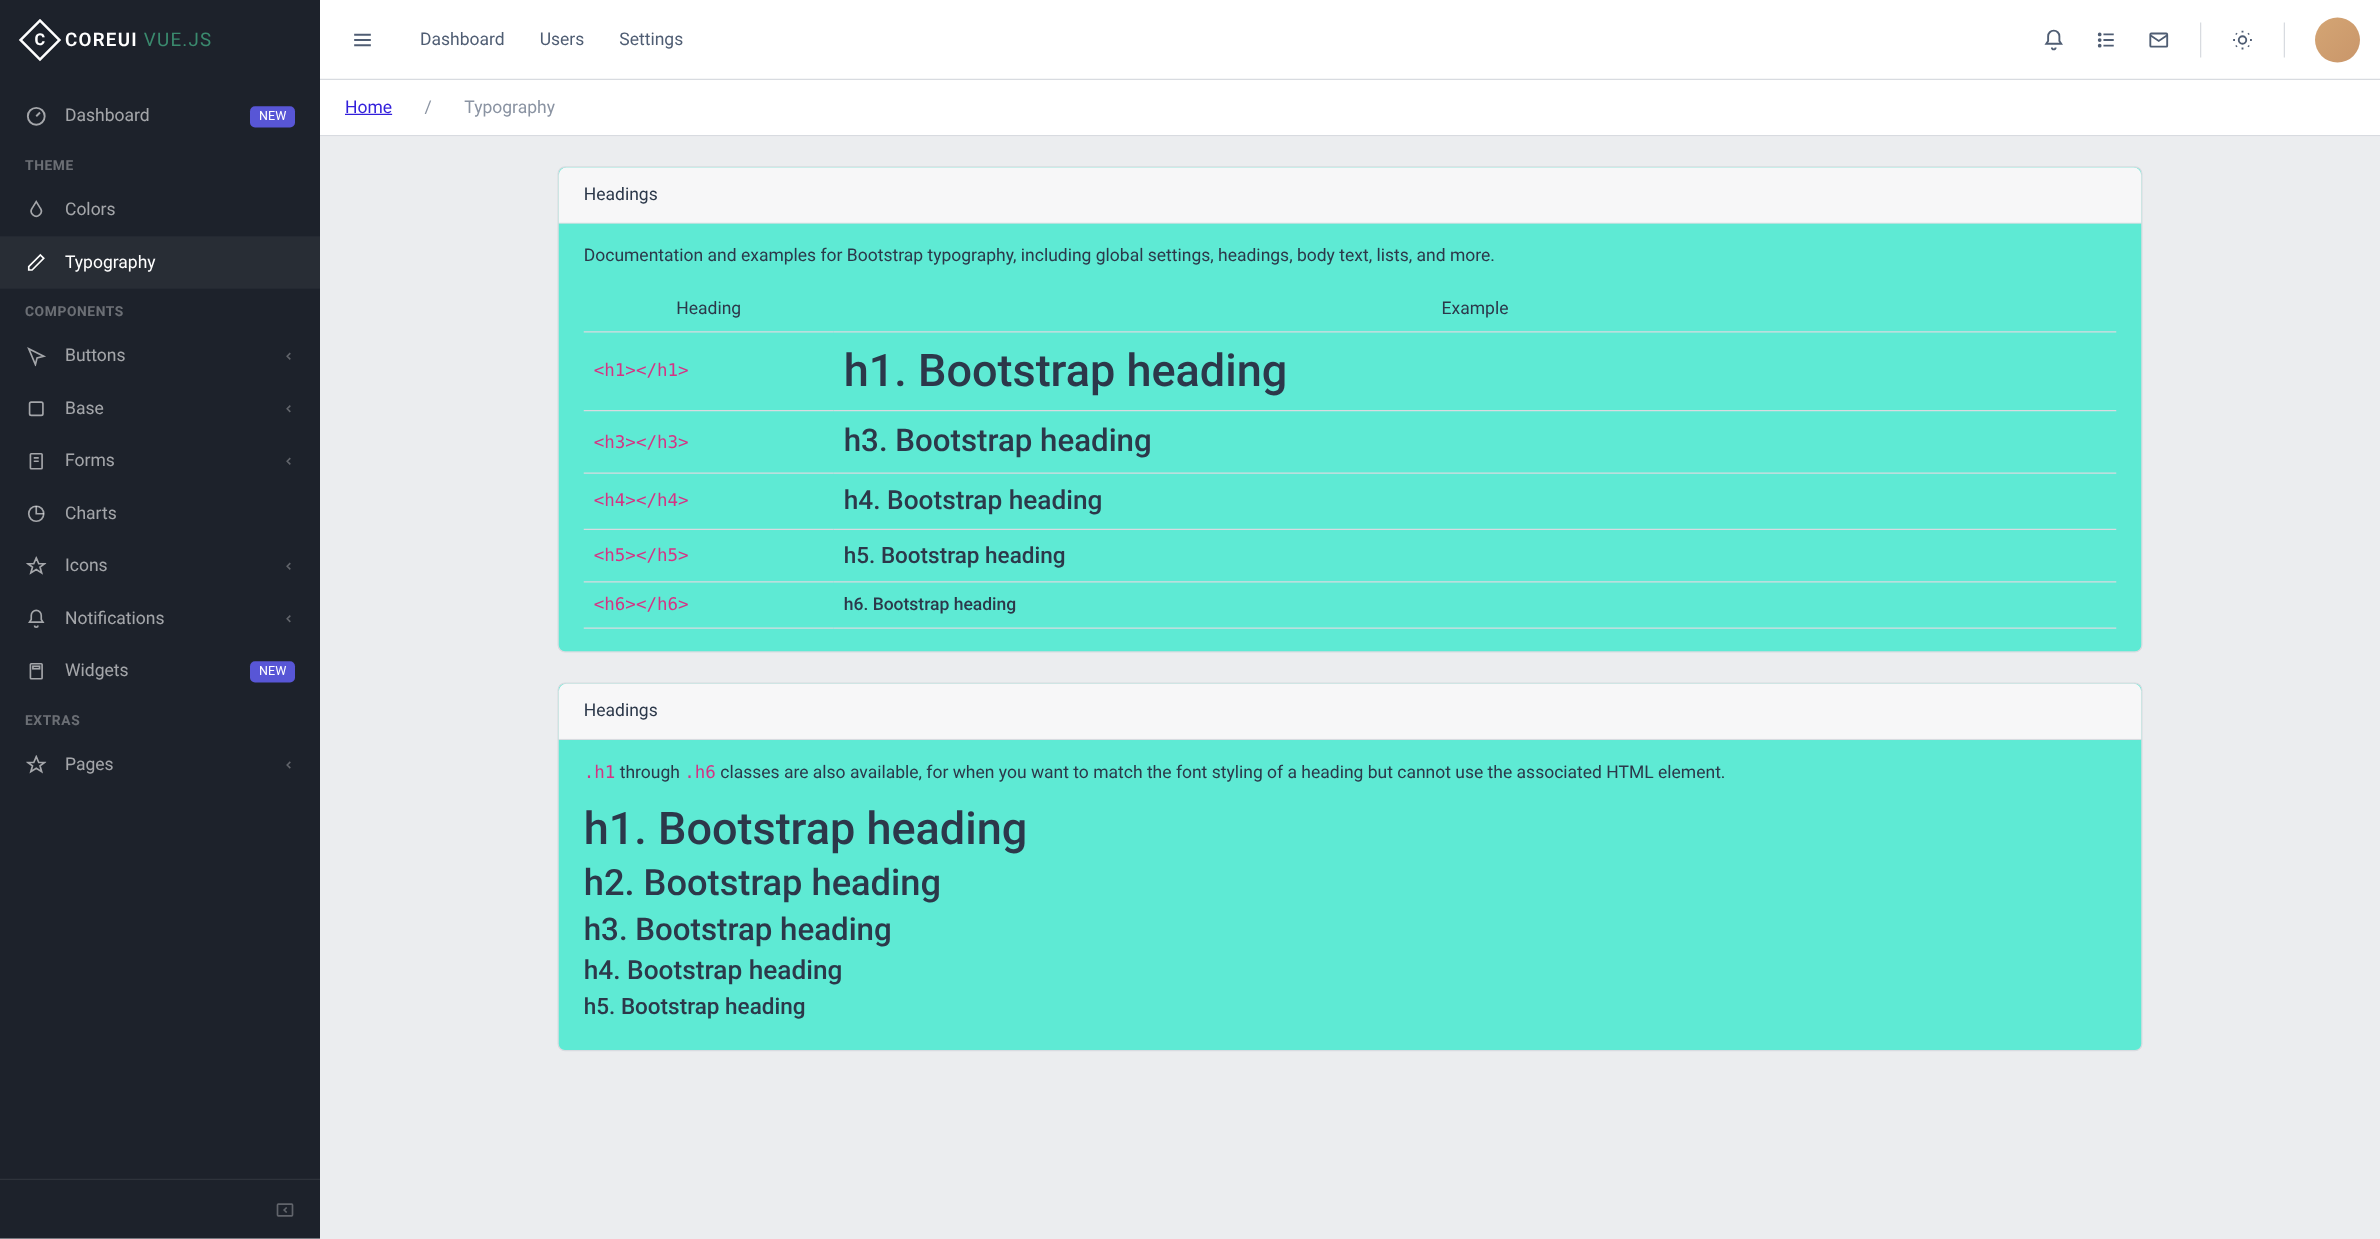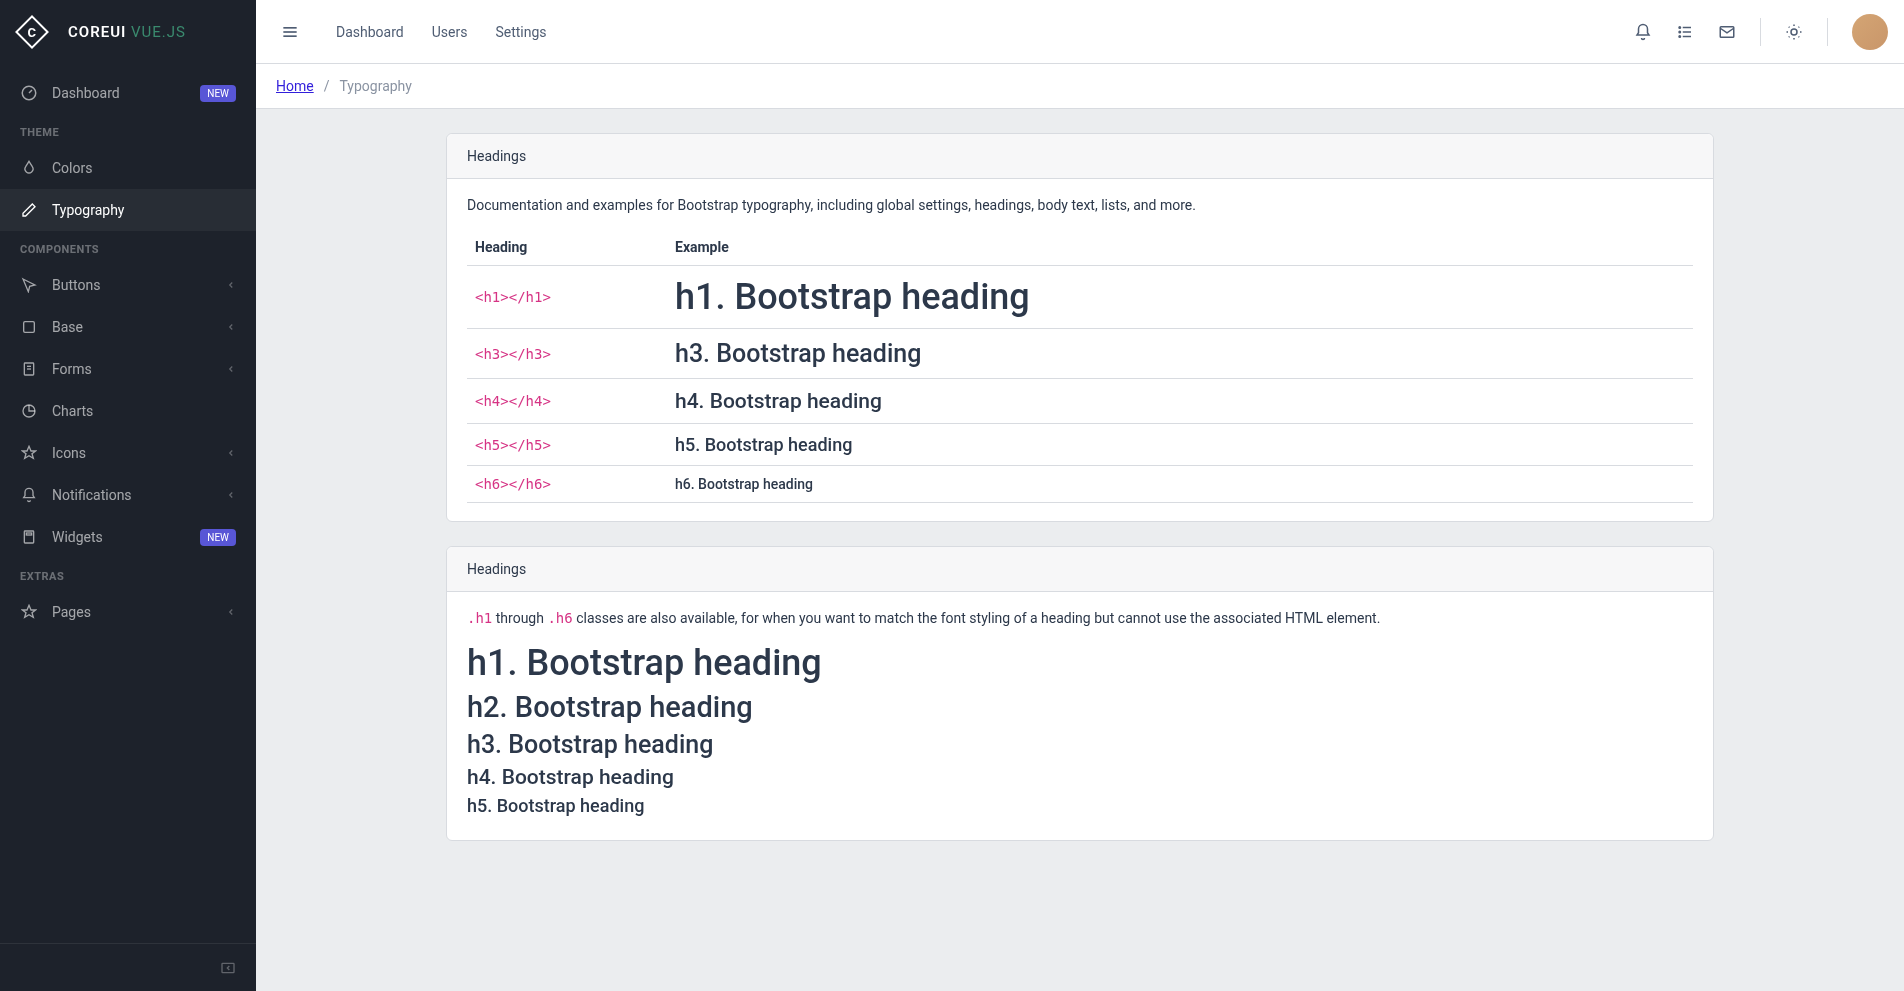--- a/index.html
+++ b/index.html
@@ -1,21 +1,21 @@
 <!DOCTYPE html>
 <html><head>
 <meta charset="utf-8">
 <style>
 * { box-sizing: border-box; margin: 0; padding: 0; }
 body { font-family: -apple-system, BlinkMacSystemFont, "Segoe UI", Roboto, "Helvetica Neue", Arial, sans-serif; font-size: 14px; color: #2c384a; background: #ebedef; }
 .app { display: flex; min-height: 100vh; }
 
 
 .sidebar { width: 256px; background: #1d222b; color: rgba(255,255,255,0.6); display: flex; flex-direction: column; flex-shrink: 0; }
-.sidebar-brand { height: 64px; display: flex; align-items: center; padding: 0 20px; gap: 24px; }
+.sidebar-brand { height: 64px; display: flex; align-items: center; padding: 0 20px; gap: 8px; }
 .brand-logo { width: 24px; height: 24px; border: 2px solid #fff; transform: rotate(45deg); display: flex; align-items: center; justify-content: center; }
 .brand-logo::after { content: 'C'; transform: rotate(-45deg); color: #fff; font-weight: bold; font-size: 13px; }
 .brand-text { color: #fff; font-weight: 600; letter-spacing: 1px; font-size: 15px; }
 .brand-suffix { color: #3a8a6e; font-weight: 400; }
 .sidebar-nav { flex: 1; padding: 8px 0; overflow-y: auto; }
 .nav-title { padding: 12px 20px 8px; font-size: 11px; font-weight: 700; color: rgba(255,255,255,0.35); letter-spacing: 0.5px; }
 .nav-item { display: flex; align-items: center; padding: 12px 20px; color: rgba(255,255,255,0.6); cursor: pointer; position: relative; gap: 14px; }
 .nav-item.active { background: rgba(255,255,255,0.05); color: #fff; }
 .nav-icon { width: 18px; height: 18px; flex-shrink: 0; display: flex; align-items: center; justify-content: center; }
 .nav-label { flex: 1; font-size: 14px; }
@@ -29,34 +29,34 @@
 .header { background: #fff; }
 .header-top { height: 64px; display: flex; align-items: center; padding: 0 16px; border-bottom: 1px solid #d8dbe0; }
 .header-toggler { padding: 8px; cursor: pointer; color: #4f5d73; }
 .header-nav { display: flex; gap: 4px; margin-left: 16px; }
 .header-nav a { color: #4f5d73; padding: 8px 12px; text-decoration: none; font-size: 14px; }
 .header-right { margin-left: auto; display: flex; align-items: center; gap: 4px; }
 .header-icon { padding: 8px 10px; color: #4f5d73; cursor: pointer; }
 .header-divider-v { width: 1px; height: 28px; background: #d8dbe0; margin: 0 10px; }
 .avatar { width: 36px; height: 36px; border-radius: 50%; background: linear-gradient(135deg, #d4a574 0%, #c9966a 100%); margin-left: 10px; cursor: pointer; }
 .header-sub { padding: 14px 20px; border-bottom: 1px solid #d8dbe0; }
-.breadcrumb { display: flex; gap: 10px; font-size: 14px; }
+.breadcrumb { display: flex; gap: 26px; font-size: 14px; }
 .breadcrumb a { color: #321fdb; text-decoration: underline; }
 .breadcrumb .sep { color: #8a93a2; }
 .breadcrumb .current { color: #8a93a2; }
 
 
 .content { padding: 24px 190px; }
-.card { background: #ffffff; border: 1px solid #d8dbe0; border-radius: 6px; margin-bottom: 24px; }
+.card { background: #5eead4; border: 1px solid #d8dbe0; border-radius: 6px; margin-bottom: 24px; }
 .card-header { padding: 14px 20px; border-bottom: 1px solid #d8dbe0; background: #f7f7f8; font-size: 14px; border-radius: 6px 6px 0 0; }
 .card-body { padding: 18px 20px; }
 .card-body > p { margin-bottom: 16px; font-size: 14px; color: #2c384a; }
 
 table { width: 100%; border-collapse: collapse; }
-th { text-align: left; padding: 10px 8px; border-bottom: 1px solid #d8dbe0; font-size: 14px; font-weight: 700; }
+th { text-align: center; padding: 10px 8px; border-bottom: 1px solid #d8dbe0; font-size: 14px; font-weight: 400; }
 td { padding: 10px 8px; border-bottom: 1px solid #d8dbe0; vertical-align: middle; }
 td:first-child { width: 200px; }
 code { color: #d63384; font-family: SFMono-Regular, Menlo, Monaco, Consolas, monospace; font-size: 14px; }
 
 .h1 { font-size: 36px; font-weight: 500; }
 .h2 { font-size: 29px; font-weight: 500; }
 .h3 { font-size: 25px; font-weight: 500; }
 .h4 { font-size: 21px; font-weight: 500; }
 .h5 { font-size: 18px; font-weight: 500; }
 .h6 { font-size: 14px; font-weight: 500; }

